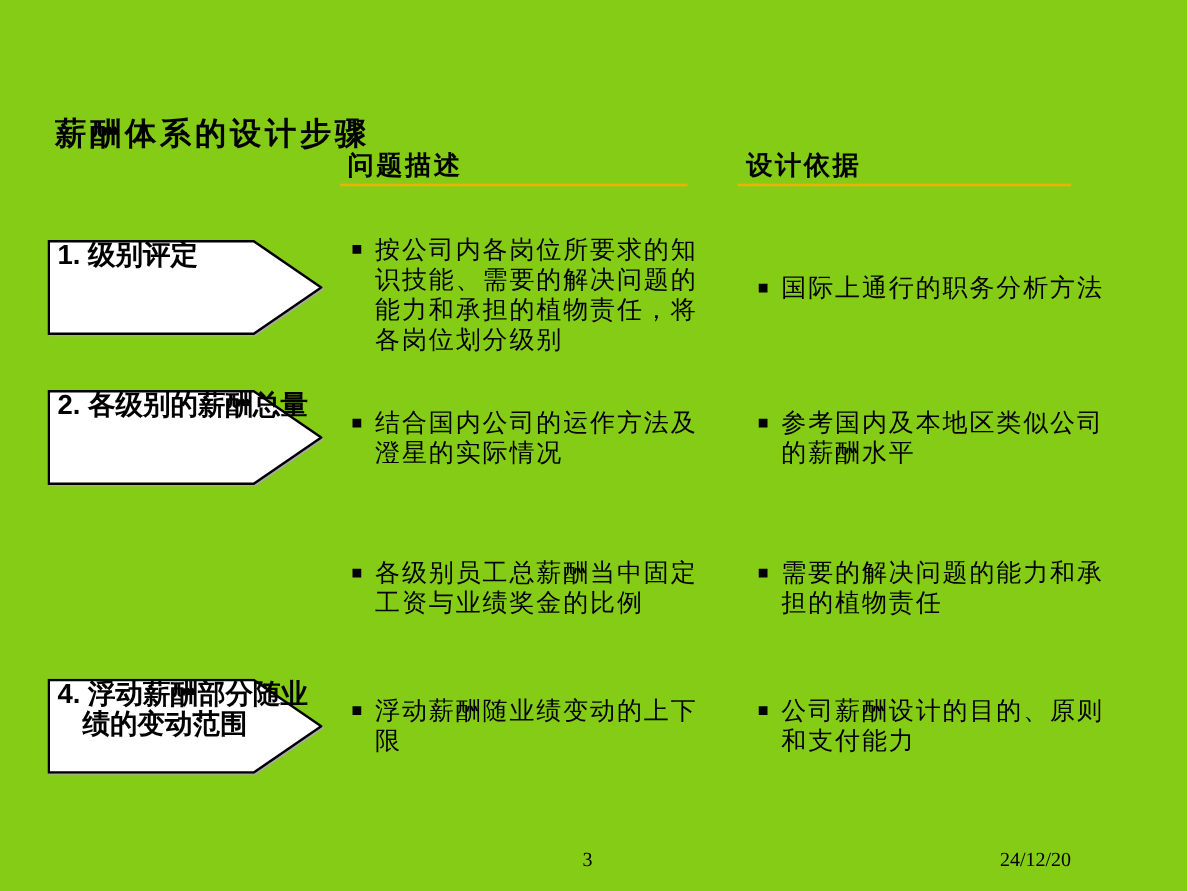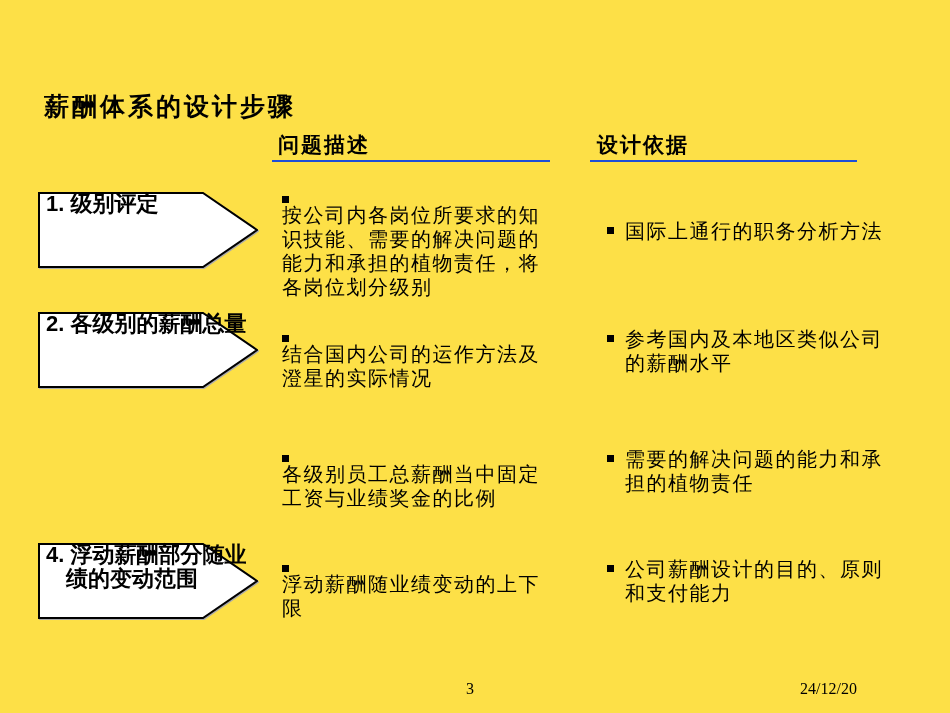--- a/index.html
+++ b/index.html
@@ -1,32 +1,32 @@
 <!DOCTYPE html>
 <html><head>
 <meta charset="utf-8">
 <style>
   html,body{margin:0;padding:0;background:#ffffff;}
   .slide{
     position:relative;
     width:950px;height:713px;
-    background:#fde047;
+    background:#84cc16;
     font-family:"Liberation Sans", sans-serif;
     color:#000;
     overflow:hidden;
   }
   .title{
     position:absolute;left:44px;top:90px;
     font-size:25px;font-weight:bold;letter-spacing:3px;
     white-space:nowrap;
   }
   .col-header{
-    position:absolute;top:131px;height:31px;
+    position:absolute;top:118px;height:31px;
     font-size:21px;font-weight:bold;letter-spacing:2px;
-    border-bottom:2px solid #1d4ed8;
+    border-bottom:2px solid #eab308;
     box-sizing:border-box;
   }
   .col-header.problem{left:272px;width:278px;padding-left:6px;}
   .col-header.basis{left:590px;width:267px;padding-left:7px;}
 
   .arrow{
     position:absolute;left:38px;width:220px;height:76px;
   }
   .arrow svg{position:absolute;left:0;top:0;filter:drop-shadow(1px 1px 0 #aaaaaa);}
   .arrow-label{
@@ -43,21 +43,21 @@
     position:absolute;display:flex;
   }
   .bullet-item .sq{
     flex:0 0 auto;width:7px;height:7px;background:#000;
     margin-top:8px;margin-right:11px;
   }
   .bullet-item .txt{
     width:264px;
     font-size:20px;line-height:24px;letter-spacing:1.5px;
   }
-  .bullet-item.mid{left:282px;flex-direction:column;}
+  .bullet-item.mid{left:282px;}
   .bullet-item.right{left:607px;justify-content:space-between;}
 
   .footer-page{
     position:absolute;left:455px;top:680px;width:30px;text-align:center;
     font-family:"Liberation Serif", serif;font-size:16px;
   }
   .footer-date{
     position:absolute;left:800px;top:680px;width:70px;
     font-family:"Liberation Serif", serif;font-size:16px;
   }

